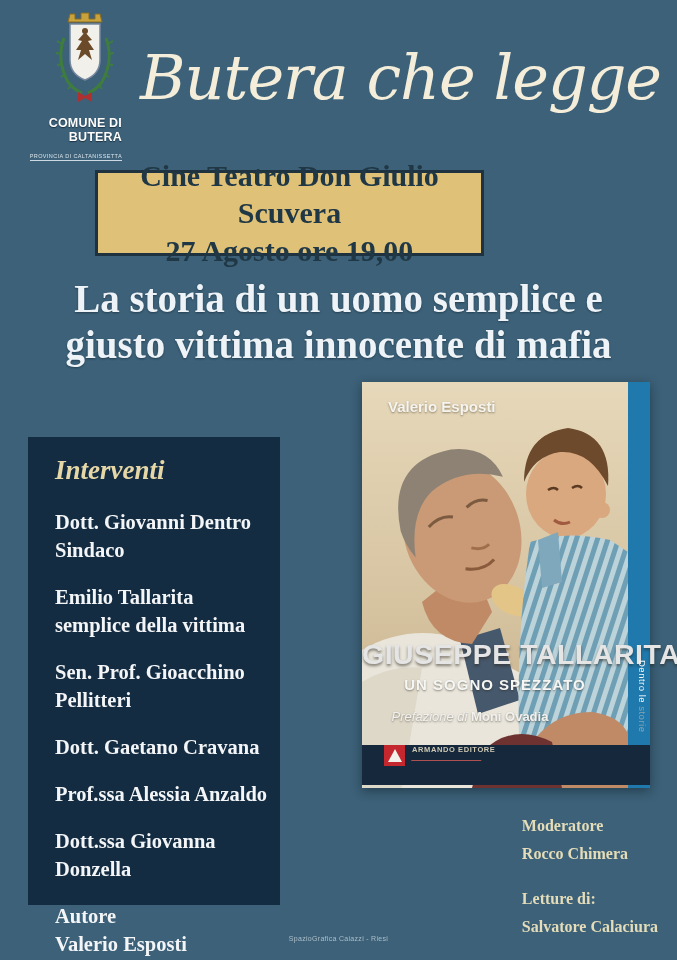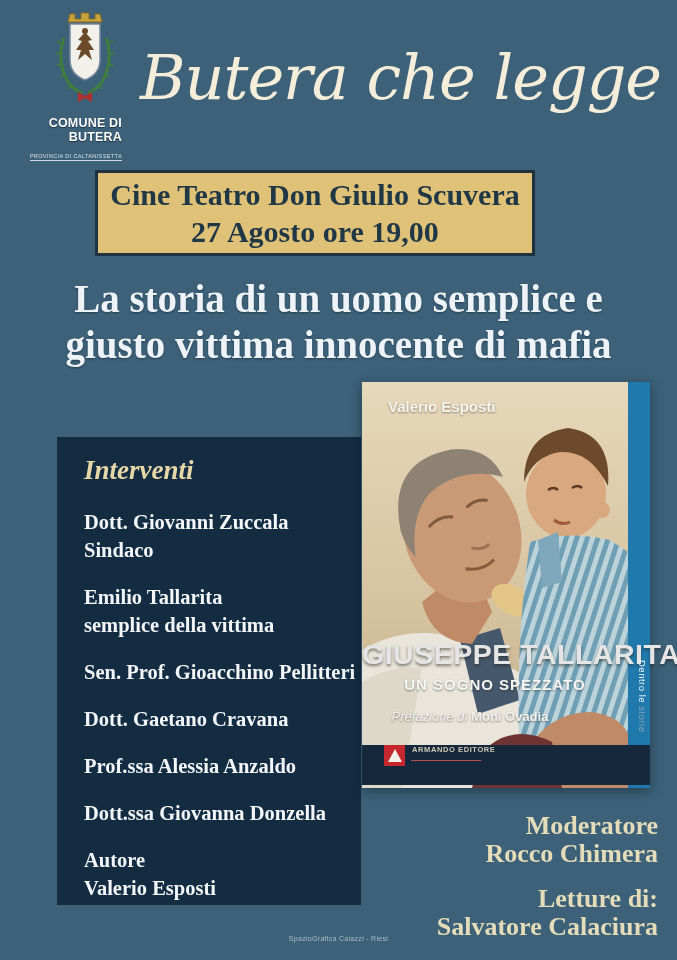--- a/index.html
+++ b/index.html
@@ -15,37 +15,37 @@
   .muni-sub{color:#d7e2ea;font-family:"Liberation Sans",sans-serif;font-size:5.5px;
     letter-spacing:.4px;border-bottom:1px solid #cdd9e2;display:inline-block;padding-bottom:1px;}
   .main-title{
     position:absolute;left:128px;top:22px;width:545px;height:110px;
     display:flex;align-items:center;justify-content:center;
     color:#f3edda;font-family:"DejaVu Serif",serif;font-style:italic;
     font-size:62px;white-space:nowrap;letter-spacing:-1px;
   }
   
   .event-box{
-    position:absolute;left:95px;top:170px;width:440px;height:86px;
+    position:absolute;left:95px;top:170px;width:389px;height:86px;
     background:#dfc178;border:3px solid #1e3240;box-sizing:border-box;
     display:flex;flex-direction:column;align-items:center;justify-content:center;
     color:#203845;font-weight:bold;text-align:center;line-height:1.25;
   }
   .event-venue{font-size:30px;}
   .event-datetime{font-size:30px;}
   
   .headline{
     position:absolute;left:0;top:276px;width:677px;text-align:center;
     color:#eef3f7;font-weight:bold;font-size:39px;line-height:46px;
     text-shadow:0 1px 2px rgba(10,25,40,.45);
   }
   
   .panel{
-    position:absolute;left:28px;top:437px;width:304px;height:468px;
-    background:#132c42;box-sizing:border-box;padding:18px 0 0 27px;margin-left:29px;
+    position:absolute;left:28px;top:437px;width:252px;height:468px;
+    background:#132c42;box-sizing:border-box;padding:18px 0 0 27px;
   }
   .panel-heading{
     color:#e6d7a6;font-style:italic;font-weight:bold;font-size:27px;margin-bottom:22px;
   }
   .speaker{color:#f3f5f7;font-weight:bold;font-size:20.5px;line-height:28px;margin-bottom:19px;}
   
   .book{
     position:absolute;left:362px;top:382px;width:288px;height:406px;
     box-shadow:0 3px 10px rgba(8,20,32,.45);
   }
@@ -90,22 +90,22 @@
     content:"";position:absolute;left:4px;top:4px;width:0;height:0;
     border-left:7px solid transparent;border-right:7px solid transparent;
     border-bottom:13px solid #f3f1ea;
   }
   .armando-text{margin-left:7px;}
   .armando-name{color:#cfc9b4;font-family:"Liberation Sans",sans-serif;font-weight:bold;
     font-size:7.5px;letter-spacing:.6px;}
   .armando-tagline{width:70px;height:4px;margin-top:2px;
     border-bottom:1px solid #b05050;transform:skewX(-20deg);}
   
-  .credits{position:absolute;right:19px;top:812px;text-align:right;
-    color:#e5ddb9;font-weight:bold;font-size:26px;line-height:28px;}
+  .credits{position:absolute;right:19px;top:812px;text-align:left;
+    color:#e5ddb9;font-weight:bold;font-size:16px;line-height:28px;}
   .credits .block{margin-bottom:17px;}
   
   .print-credit{
     position:absolute;left:0;top:935px;width:677px;text-align:center;
     color:#aebfcb;font-family:"Liberation Sans",sans-serif;font-size:7px;letter-spacing:.3px;
   }
 </style>
 </head>
 <body>
 
@@ -140,21 +140,21 @@
   </div>
 
   <div class="headline">
     <div>La storia di un uomo semplice e</div>
     <div>giusto vittima innocente di mafia</div>
   </div>
 
   <div class="panel">
     <div class="panel-heading">Interventi</div>
     <div class="speaker">
-      <div>Dott. Giovanni Zuccala</div>
+      <div>Dott. Giovanni Dentro</div>
       <div>Sindaco</div>
     </div>
     <div class="speaker">
       <div>Emilio Tallarita</div>
       <div>semplice della vittima</div>
     </div>
     <div class="speaker">
       <div>Sen. Prof. Gioacchino Pellitteri</div>
       <div></div>
     </div>

